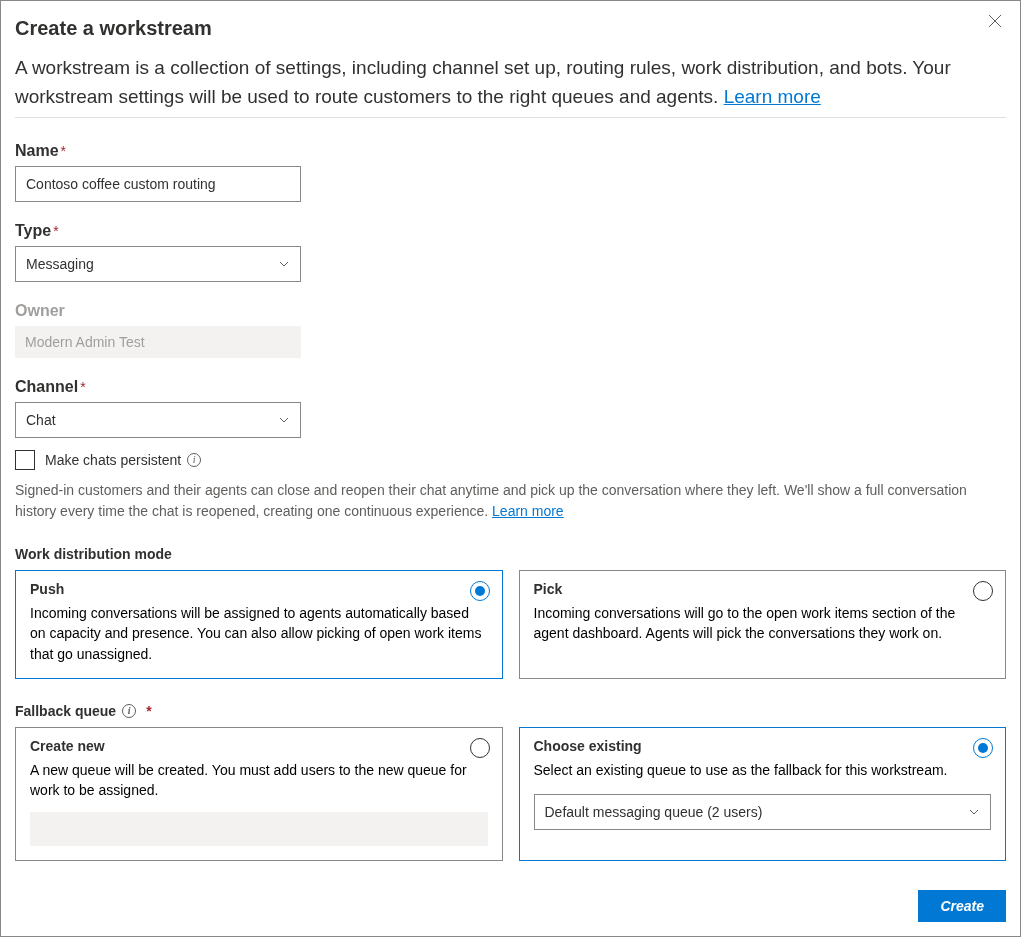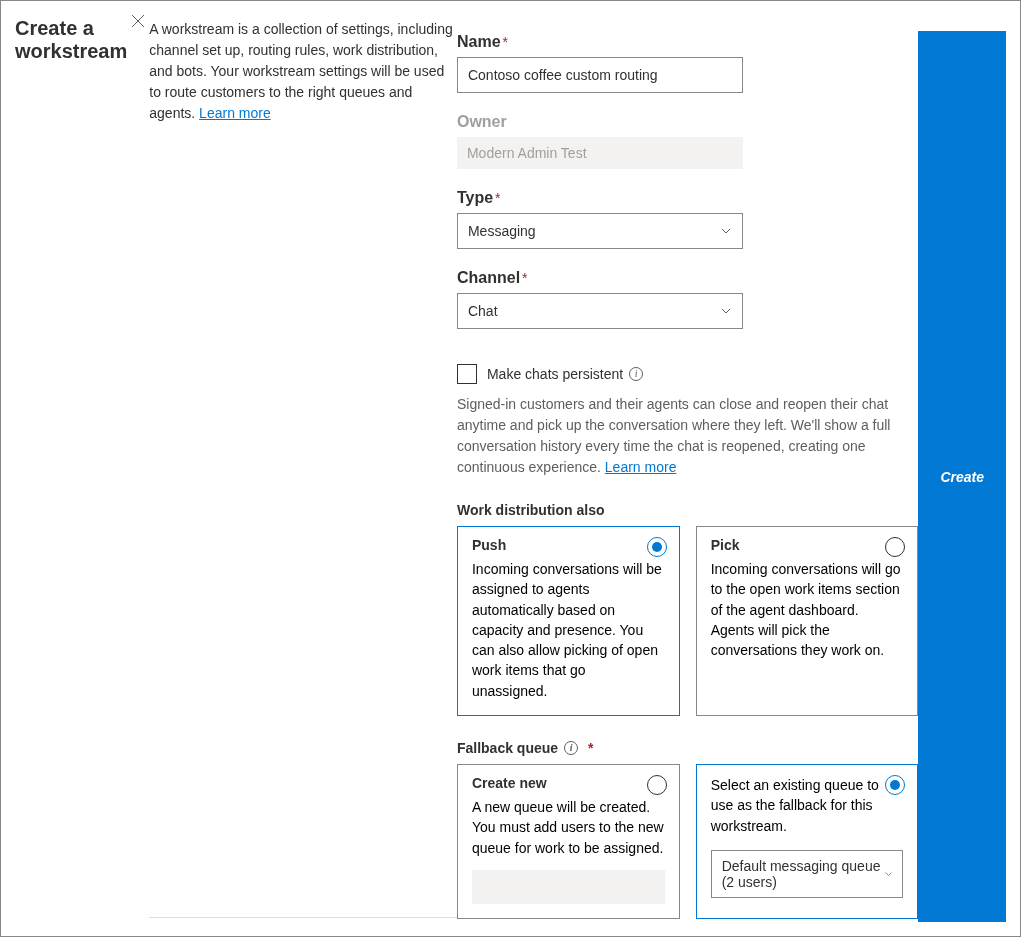--- a/index.html
+++ b/index.html
@@ -10,21 +10,21 @@
     color: #323130;
     background: #fff;
   }
   .dialog {
     width: 1021px;
     height: 937px;
     border: 1px solid #8a8886;
     position: relative;
     padding: 12px 14px 14px 14px;
     display: flex;
-    flex-direction: row;
+    flex-direction: column;
   }
   .header-row {
     display: flex;
     justify-content: space-between;
     align-items: flex-start;
   }
   .dialog-title {
     font-size: 20px;
     font-weight: 600;
     color: #323130;
@@ -33,26 +33,26 @@
   .close-btn {
     background: none;
     border: none;
     font-size: 18px;
     color: #605e5c;
     cursor: pointer;
     padding: 0 4px;
     line-height: 1;
   }
   .description {
-    font-size: 14px;
+    font-size: 19px;
     color: #323130;
     line-height: 1.5;
     margin: 6px 0 4px 0;
     border-bottom: 1px solid #e1dfdd;
-    padding-bottom: 14px;
+    padding-bottom: 6px;
   }
   a.link { color: #0078d4; text-decoration: underline; cursor: pointer; }
   .form-area { flex: 1 1 auto; overflow: auto; }
   .field { margin-top: 20px; }
   .field-label { font-weight: 600; font-size: 16px; color: #323130; display:inline-block; margin-bottom: 6px;}
   .field-label.disabled { color: #a19f9d; font-weight:600; }
   .req { color: #a4262c; margin-left: 2px; }
   .text-input, .select-box {
     width: 286px;
     height: 36px;
@@ -72,21 +72,21 @@
   .select-box {
     display: flex;
     align-items: center;
     justify-content: space-between;
     cursor: pointer;
   }
   .chevron { width:12px; height:12px; }
   .checkbox-row {
     display: flex;
     align-items: center;
-    margin-top: 35px;
+    margin-top: 12px;
   }
   .checkbox {
     width: 20px; height: 20px;
     border: 1px solid #323130;
     margin-right: 10px;
     background: #fff;
   }
   .info-icon {
     width: 14px; height: 14px;
     border: 1px solid #605e5c;
@@ -150,21 +150,21 @@
   .radio-outer.sel .radio-inner { display: block; }
   .card .text-input.readonly-full {
     width: 100%;
     height: 34px;
     background: #f3f2f1;
     border: none;
     margin-top: 12px;
   }
   .card .select-full {
     width: 100%;
-    height: 48px;
+    height: 36px;
     border: 1px solid #8a8886;
     padding: 6px 10px;
     display: flex;
     align-items: center;
     justify-content: space-between;
     margin-top: 14px;
     cursor: pointer;
   }
   .footer {
     display: flex;
@@ -202,54 +202,54 @@
   </div>
 
   <div class="form-area">
 
     <div class="field">
       <span class="field-label">Name</span><span class="req">*</span><br>
       <input class="text-input" type="text" value="Contoso coffee custom routing" style="">
     </div>
 
     <div class="field">
-      <span class="field-label disabled">Owner</span><br>
-      <input class="text-input readonly" type="text" readonly="" value="Modern Admin Test" style="">
-    </div>
-
-    <div class="field">
       <span class="field-label">Type</span><span class="req">*</span><br>
       <div class="select-box">
         <span>Messaging</span>
         <svg class="chevron" viewBox="0 0 12 12">
             <polyline points="2,4 6,8 10,4" fill="none" stroke="#605e5c" stroke-width="1"></polyline>
           </svg>
       </div>
     </div>
 
     <div class="field">
+      <span class="field-label disabled">Owner</span><br>
+      <input class="text-input readonly" type="text" readonly="" value="Modern Admin Test" style="">
+    </div>
+
+    <div class="field">
       <span class="field-label">Channel</span><span class="req">*</span><br>
       <div class="select-box">
         <span>Chat</span>
         <svg class="chevron" viewBox="0 0 12 12">
             <polyline points="2,4 6,8 10,4" fill="none" stroke="#605e5c" stroke-width="1"></polyline>
           </svg>
       </div>
     </div>
 
     <div class="checkbox-row">
       <div class="checkbox"></div>
       <span>Make chats persistent</span>
       <span class="info-icon">i</span>
     </div>
     <div class="helper-text">
       <span>Signed-in customers and their agents can close and reopen their chat anytime and pick up the conversation where they left. We'll show a full conversation history every time the chat is reopened, creating one continuous experience. </span><a class="link">Learn more</a>
     </div>
 
-    <div class="section-heading">Work distribution also</div>
+    <div class="section-heading">Work distribution mode</div>
     <div class="cards">
       <div class="card selected">
         <div class="radio-outer sel">
             <div class="radio-inner"></div>
           </div>
         <div class="card-title">Push</div>
         <div class="card-desc">Incoming conversations will be assigned to agents automatically based on capacity and presence. You can also allow picking of open work items that go unassigned.</div>
       </div>
       <div class="card">
         <div class="radio-outer"></div>
@@ -267,20 +267,21 @@
       <div class="card">
         <div class="radio-outer"></div>
         <div class="card-title">Create new</div>
         <div class="card-desc">A new queue will be created. You must add users to the new queue for work to be assigned.</div>
         <input class="text-input readonly-full" type="text" readonly="" style="">
       </div>
       <div class="card selected">
         <div class="radio-outer sel">
             <div class="radio-inner"></div>
           </div>
+        <div class="card-title">Choose existing</div>
         <div class="card-desc">Select an existing queue to use as the fallback for this workstream.</div>
         <div class="select-full">
           <span>Default messaging queue (2 users)</span>
           <svg class="chevron" viewBox="0 0 12 12">
               <polyline points="2,4 6,8 10,4" fill="none" stroke="#605e5c" stroke-width="1"></polyline>
             </svg>
         </div>
       </div>
     </div>
   </div>

